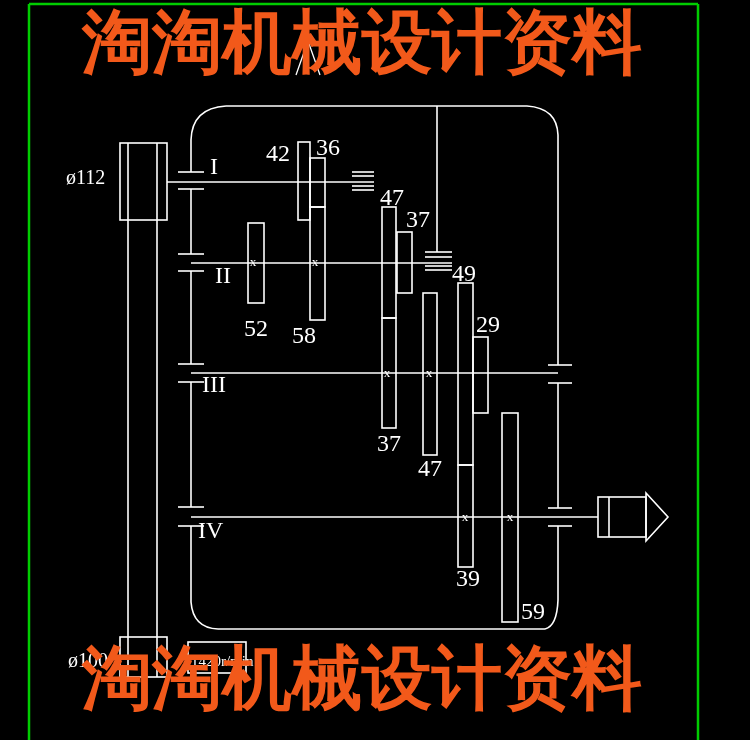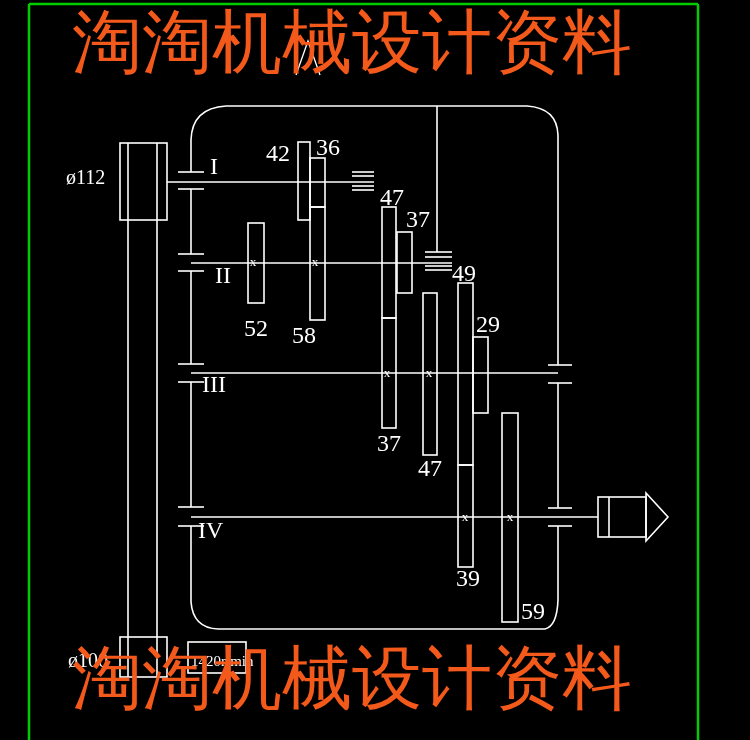--- a/index.html
+++ b/index.html
@@ -1,21 +1,21 @@
 <!DOCTYPE html>
 <html><head>
 <meta charset="utf-8">
 <style>
   html,body{margin:0;padding:0;background:#000;}
   body{width:750px;height:740px;overflow:hidden;position:relative;
        font-family:"Liberation Serif", serif;}
   #stage{position:absolute;left:0;top:0;width:750px;height:740px;background:#000;}
   svg{position:absolute;left:0;top:0;}
-  .wm{position:absolute;left:72px;white-space:nowrap;z-index:5;
-      font-family:"Liberation Serif", serif;font-weight:normal;
+  .wm{position:absolute;left:82px;white-space:nowrap;z-index:5;
+      font-family:"Liberation Serif", serif;font-weight:bold;
       font-size:70px;line-height:1.06;letter-spacing:0px;}
   #wm-top{top:6px;}
   #wm-bottom{top:642px;}
   .cadline{stroke:#ffffff;stroke-width:1.6;fill:none;}
   .thin{stroke:#ffffff;stroke-width:1.3;fill:none;}
   .cadtext{fill:#ffffff;font-family:"Liberation Serif", serif;}
   .num{font-size:24px;}
   .roman{font-size:24px;}
   .dia{font-size:20px;}
   .motor{font-size:15px;}

